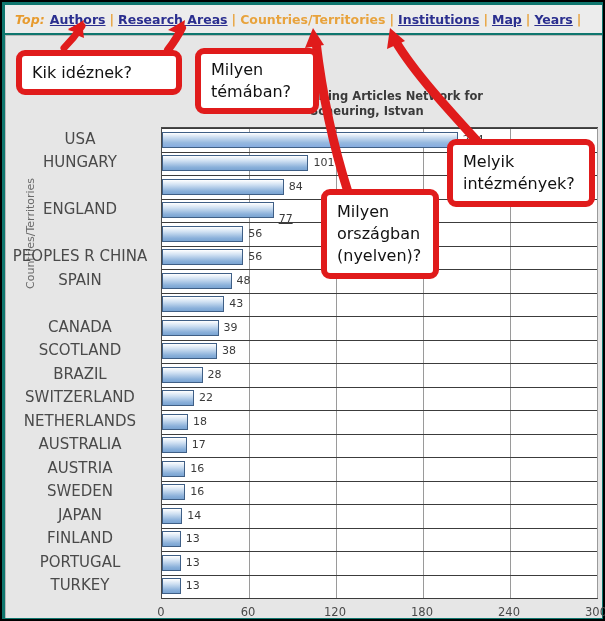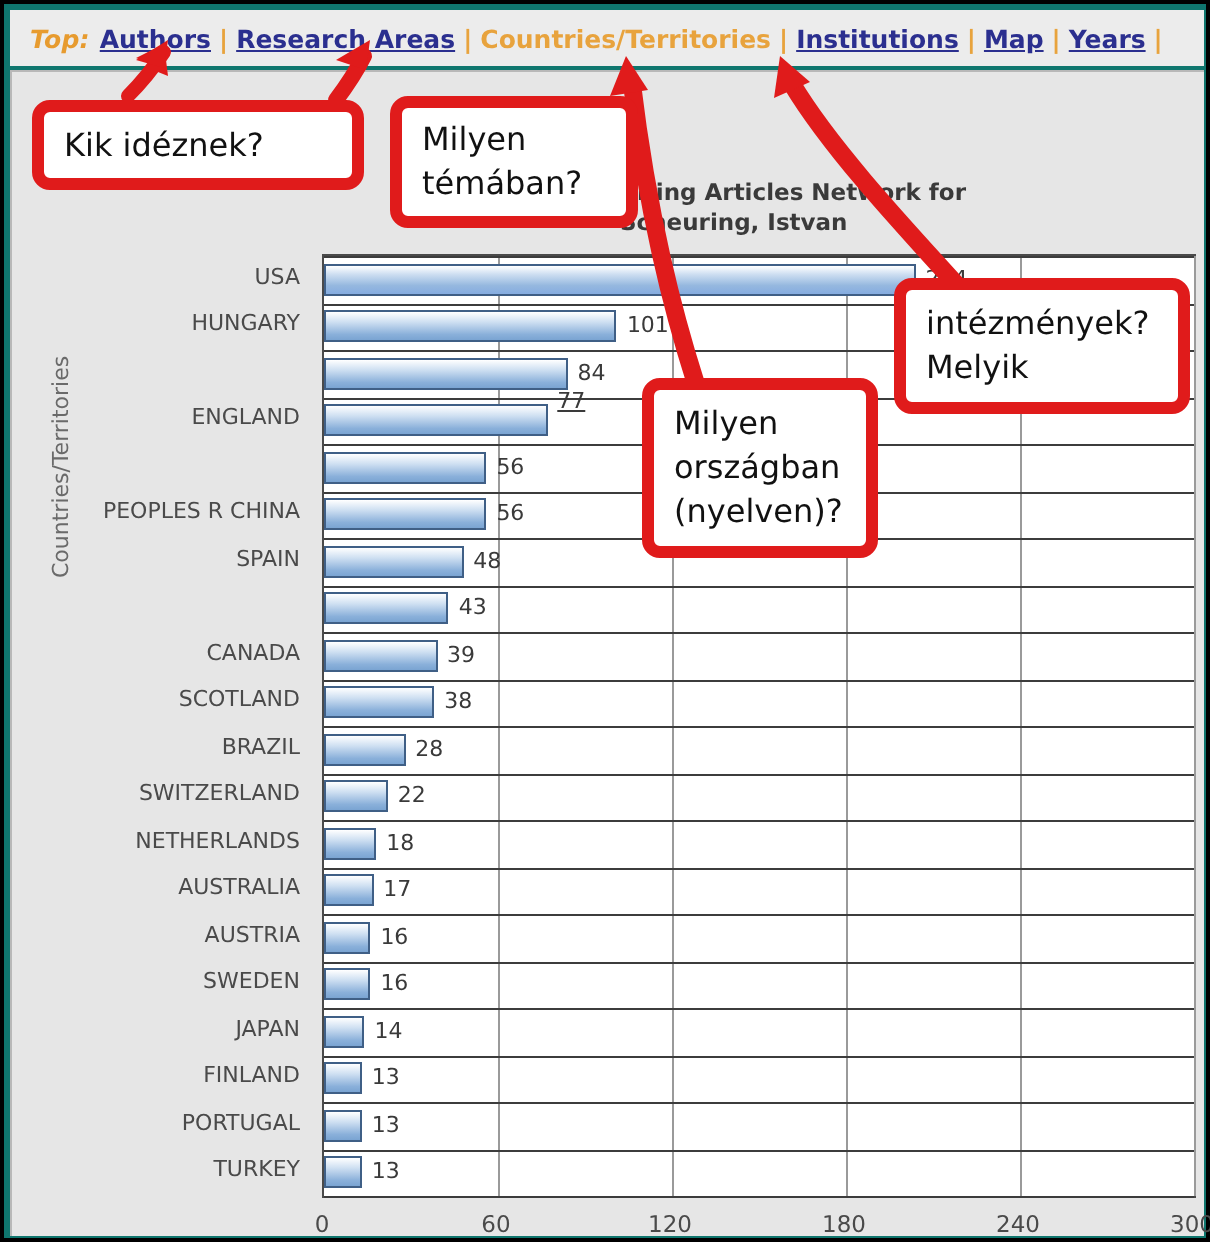--- a/index.html
+++ b/index.html
@@ -41,22 +41,22 @@
   .gridline{position:absolute;top:0;bottom:0;width:1px;background:#9a9a9a;}
   .rowline{position:absolute;left:0;right:0;height:1px;background:#3c3c3c;}
 
   .bar{position:absolute;height:16px;
        background:linear-gradient(to bottom,#ffffff 0%,#cfe0f2 35%,#8ab0da 80%,#7aa4d2 100%);
        border:1px solid #3f5f86;box-sizing:border-box;}
   .bar.usa{background:linear-gradient(to bottom,#ffffff 0%,#cddef1 30%,#95b8df 70%,#86ace0 100%);}
   .barval{position:absolute;font-size:11px;color:#3a3a3a;
           line-height:16px;white-space:nowrap;}
 
-  .ylabel-row{position:absolute;right:0;width:140px;text-align:right;
-              font-size:11px;color:#4a4a4a;line-height:12px;white-space:nowrap;}
+  .ylabel-row{position:absolute;right:0;width:140px;text-align:center;
+              font-size:15px;color:#4a4a4a;line-height:12px;white-space:nowrap;}
   .ylabels{position:absolute;left:0;top:88px;width:146px;height:472px;}
 
   .axis-label-y{position:absolute;left:14px;top:250px;
      font-size:11px;color:#6a6a6a;
      transform:rotate(-90deg);transform-origin:left top;white-space:nowrap;}
 
   .xtick{position:absolute;top:566px;font-size:11.5px;color:#4a4a4a;
          transform:translateX(-50%);white-space:nowrap;}
 
   
@@ -131,21 +131,21 @@
           <div class="bar usa" title="USA: 204" style="left: 0px; top: 3.75px; width: 295.8px;"></div>
           <div class="barval" style="left: 300.8px; top: 3.75px;">204</div>
           <div class="rowline" style="top: 24px;"></div>
           <div class="bar" title="HUNGARY: 101" style="left: 0px; top: 27.25px; width: 146.45px;"></div>
           <div class="barval" style="left: 151.45px; top: 27.25px;">101</div>
           <div class="rowline" style="top: 47px;"></div>
           <div class="bar" title="GERMANY: 84" style="left: 0px; top: 50.75px; width: 121.8px;"></div>
           <div class="barval" style="left: 126.8px; top: 50.75px;">84</div>
           <div class="rowline" style="top: 71px;"></div>
           <div class="bar" title="ENGLAND: 77" style="left: 0px; top: 74.25px; width: 111.65px;"></div>
-          <div class="barval" style="left: 116.65px; top: 65px; text-decoration: underline;">77</div>
+          <div class="barval" style="left: 116.65px; top: 83px; text-decoration: underline;">77</div>
           <div class="rowline" style="top: 94px;"></div>
           <div class="bar" title="ITALY: 56" style="left: 0px; top: 97.75px; width: 81.2px;"></div>
           <div class="barval" style="left: 86.2px; top: 97.75px;">56</div>
           <div class="rowline" style="top: 118px;"></div>
           <div class="bar" title="PEOPLES R CHINA: 56" style="left: 0px; top: 121.25px; width: 81.2px;"></div>
           <div class="barval" style="left: 86.2px; top: 121.25px;">56</div>
           <div class="rowline" style="top: 141px;"></div>
           <div class="bar" title="SPAIN: 48" style="left: 0px; top: 144.75px; width: 69.6px;"></div>
           <div class="barval" style="left: 74.6px; top: 144.75px;">48</div>
           <div class="rowline" style="top: 165px;"></div>
@@ -227,17 +227,17 @@
     <span>témában?</span>
   </div>
 
   <div class="callout" style="left:319px;top:187px;width:118px;height:90px;">
     <span>Milyen</span>
     <span>országban</span>
     <span>(nyelven)?</span>
   </div>
 
   <div class="callout" style="left:445px;top:137px;width:148px;height:68px;">
+    <span>Melyik</span>
     <span>intézmények?</span>
-    <span>Melyik</span>
   </div>
 
 </div>
 
 </body></html>

